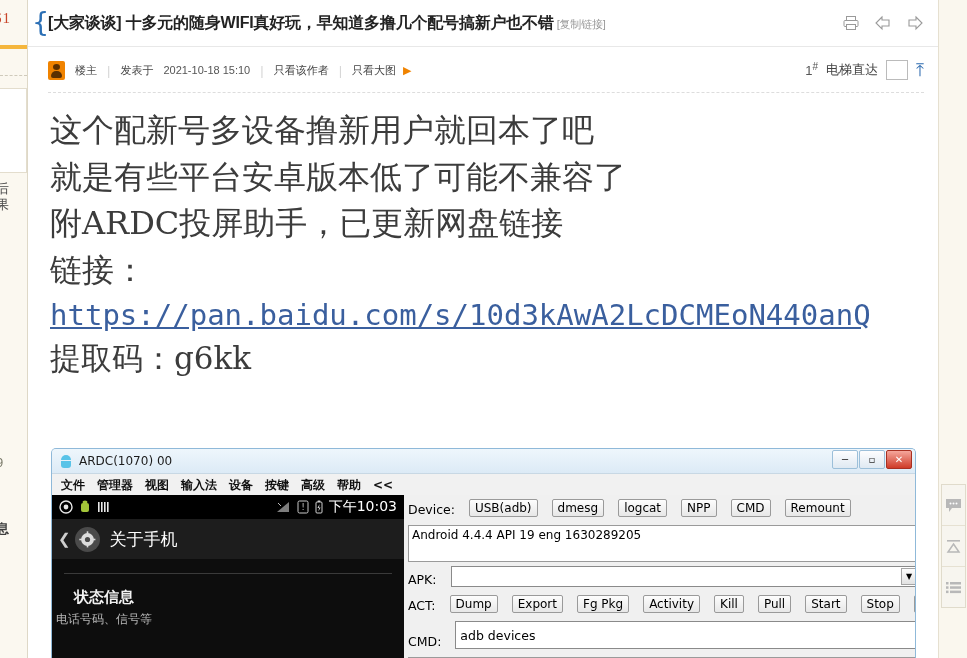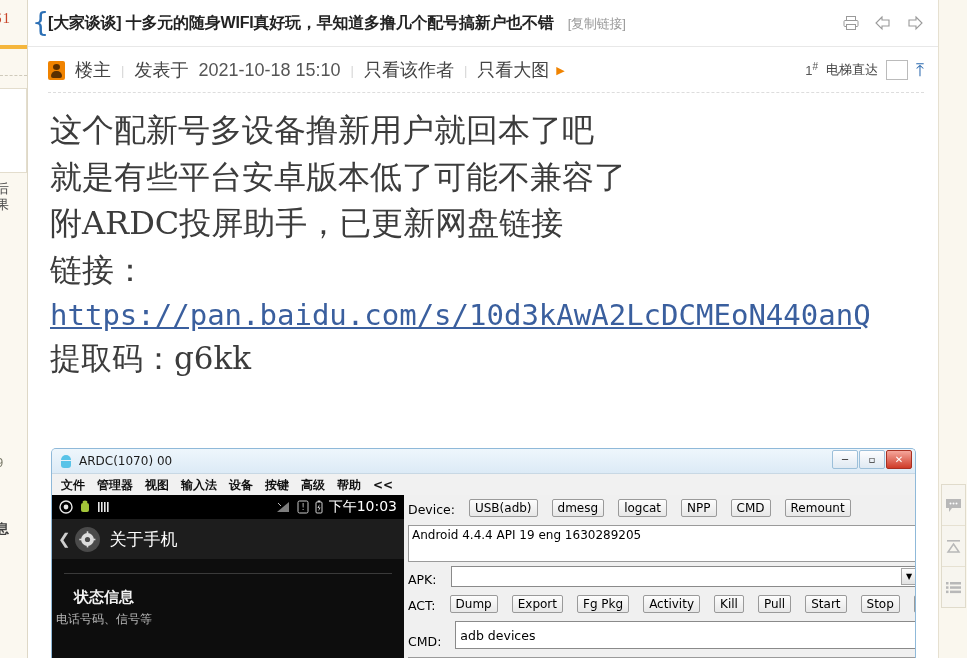--- a/index.html
+++ b/index.html
@@ -37,39 +37,39 @@
   }
   .brace{
     position:absolute;left:4px;top:8px;font-size:27px;color:#2b6fb5;
     font-family:"DejaVu Sans",sans-serif;line-height:1;
   }
   .post-title{
     font-size:16px;font-weight:bold;color:#222;white-space:nowrap;
     font-family:"Liberation Sans","DejaVu Sans",sans-serif;letter-spacing:-0.2px;
   }
   .post-title .tag{color:#222;}
-  .copy-link{font-size:13px;color:#999;font-weight:normal;margin-left:14px;}
+  .copy-link{font-size:11px;color:#999;font-weight:normal;margin-left:3px;}
   .title-actions{margin-left:auto;display:flex;align-items:center;gap:14px;color:#9a9a9a;}
   .title-actions .ic{width:18px;height:18px;display:block;}
   .title-actions .ic svg{display:block;}
 
   .meta-row{
     position:relative;height:46px;display:flex;align-items:center;
     padding:0 14px 0 20px;box-sizing:border-box;background:#fff;
   }
   .meta-row::after{
     content:"";position:absolute;left:20px;right:14px;bottom:0;border-top:1px dashed #ddd;
   }
   .avatar{
     width:17px;height:19px;background:#f08300;border-radius:2px;
     position:relative;flex:0 0 auto;
   }
   .avatar::before{content:"";position:absolute;left:5px;top:3px;width:7px;height:6px;border-radius:50%;background:#5c3000;}
   .avatar::after{content:"";position:absolute;left:3px;top:10px;width:11px;height:7px;border-radius:5px 5px 2px 2px;background:#5c3000;}
-  .meta-item{font-size:18px;color:#444;margin-left:10px;white-space:nowrap;}
+  .meta-item{font-size:11px;color:#444;margin-left:10px;white-space:nowrap;}
   .meta-sep{color:#d6d6d6;margin-left:10px;}
   .meta-date{font-family:"Liberation Sans",sans-serif;color:#555;}
   .meta-link{color:#444;}
   .tri{color:#f08300;font-size:11px;margin-left:7px;}
   .meta-right{margin-left:auto;display:flex;align-items:center;gap:8px;}
   .floorno{font-size:13px;color:#555;}
   .floorno sup{font-size:10px;}
   .elev-label{font-size:13px;color:#444;}
   .elev-box{width:22px;height:20px;border:1px solid #bbb;background:#fff;box-sizing:border-box;}
   .elev-arrow{color:#2f6cb0;font-size:18px;line-height:1;}

